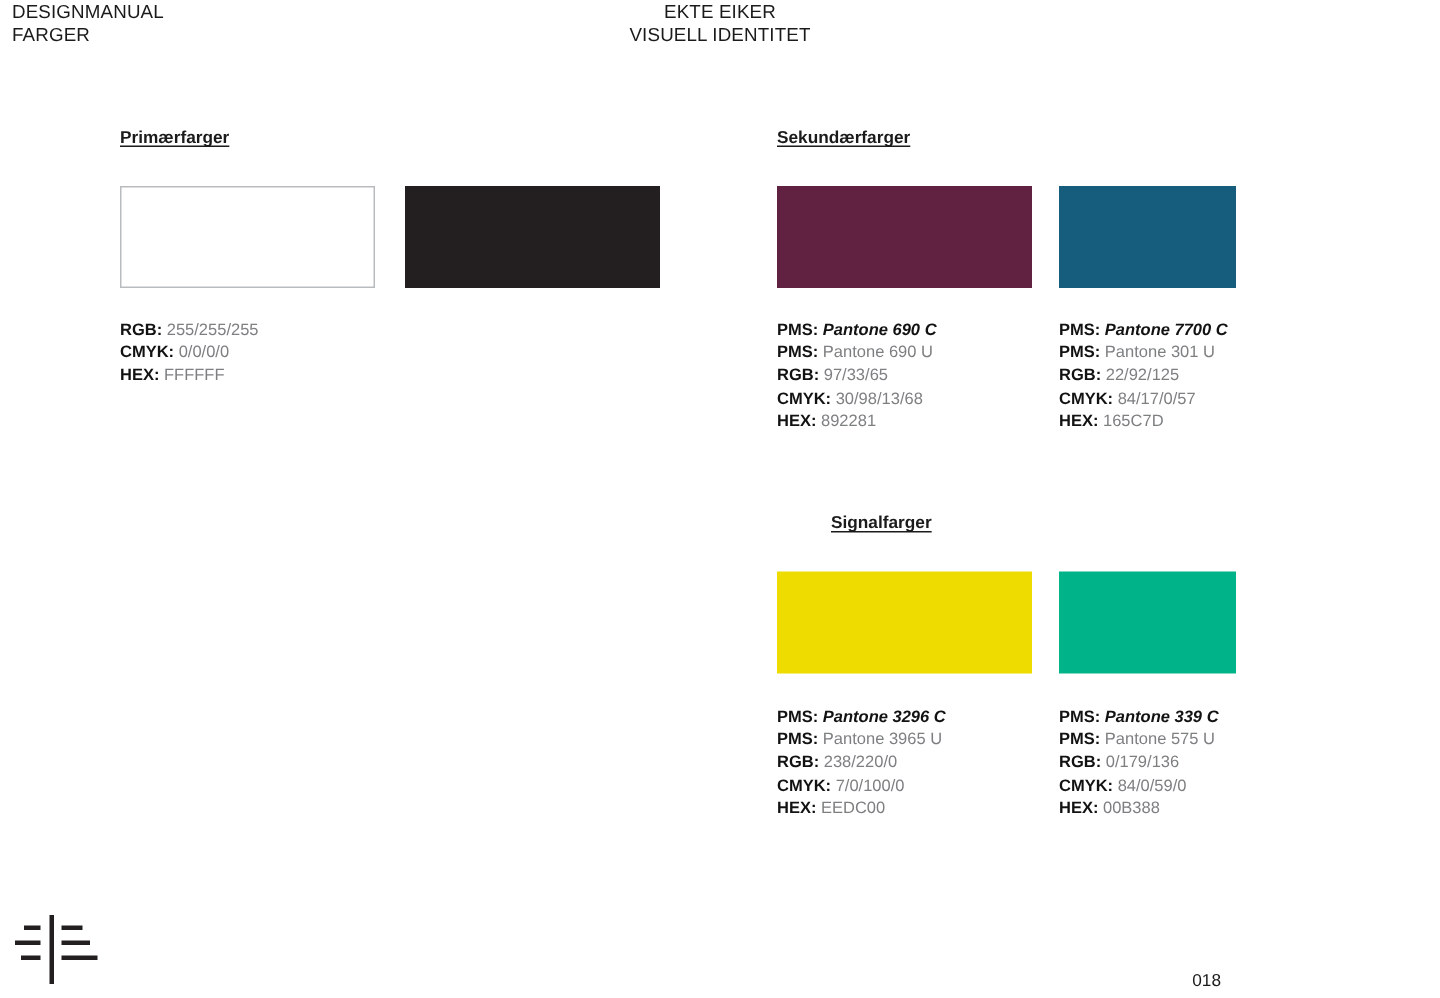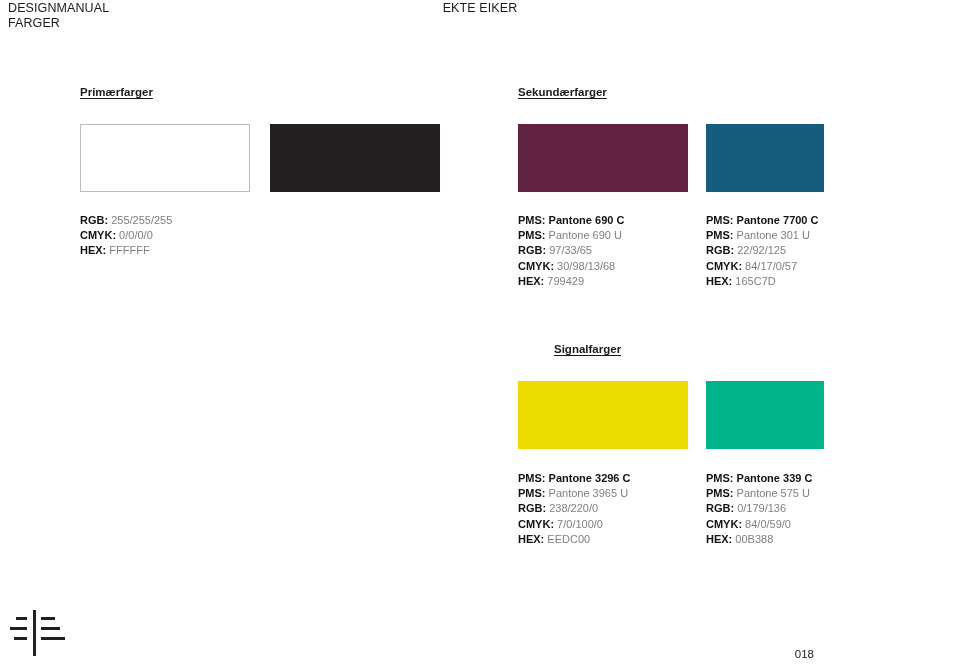--- a/index.html
+++ b/index.html
@@ -35,21 +35,21 @@
   
   .swatch { position: absolute; }
   .swatch.outlined { border: 1px solid #b9bcbe; background: #ffffff; }
 
   
   .spec { position: absolute; font-size: 11px; line-height: 15.2px; color: #7d7f81;
           white-space: nowrap; }
   .spec .row { white-space: nowrap; }
   .spec .k { font-weight: 700; color: #121212; }
   .spec .v { color: #7d7f81; }
-  .spec .row.strong .v { color: #121212; font-weight: 700; }
+  .spec .row.strong .v { color: #121212; font-weight: 700; font-style: italic; }
 
   
   .logo { position: absolute; left: 10px; top: 610px; width: 52px; height: 46px; }
   .logo .stem { position: absolute; left: 23px; top: 0; width: 3px; height: 46px; background: #231f20; }
   .logo .bar  { position: absolute; height: 3px; background: #231f20; }
 
   
   .foot-center { position: absolute; left: 0; top: 648px; width: 960px; text-align: left;
                  font-size: 17px; color: #1b1b1b; letter-spacing: .2px; margin-top: 36px; }
   .foot-page   { position: absolute; right: 10px; top: 648px; font-size: 11.5px; color: #1b1b1b; }
@@ -59,20 +59,21 @@
 
 <div class="page">
 
   <div class="header">
     <div class="hdr-left">
       <div>DESIGNMANUAL</div>
       <div>FARGER</div>
     </div>
     <div class="hdr-center">
       <div>EKTE EIKER</div>
+      <div>VISUELL IDENTITET</div>
     </div>
     <div class="hdr-page">018</div>
   </div>
 
   <div class="sec-head" id="head-primary">Primærfarger</div>
   <div class="sec-head" id="head-secondary">Sekundærfarger</div>
   <div class="sec-head" id="head-signal">Signalfarger</div>
 
   <div class="swatch outlined" style="left: 80px; top: 124px; width: 170px; height: 68px; background: rgb(255, 255, 255);"></div>
   <div class="swatch" style="left: 270px; top: 124px; width: 170px; height: 68px; background: rgb(35, 31, 32);"></div>
@@ -82,21 +83,21 @@
   <div class="spec" style="left:80px;  top:213px;">
       <div class="row"><span class="k">RGB: </span><span class="v">255/255/255</span></div>
       <div class="row"><span class="k">CMYK: </span><span class="v">0/0/0/0</span></div>
       <div class="row"><span class="k">HEX: </span><span class="v">FFFFFF</span></div>
     </div>
   <div class="spec" style="left:518px; top:213px;">
       <div class="row strong"><span class="k">PMS: </span><span class="v">Pantone 690 C</span></div>
       <div class="row"><span class="k">PMS: </span><span class="v">Pantone 690 U</span></div>
       <div class="row"><span class="k">RGB: </span><span class="v">97/33/65</span></div>
       <div class="row"><span class="k">CMYK: </span><span class="v">30/98/13/68</span></div>
-      <div class="row"><span class="k">HEX: </span><span class="v">799429</span></div>
+      <div class="row"><span class="k">HEX: </span><span class="v">892281</span></div>
     </div>
   <div class="spec" style="left:706px; top:213px;">
       <div class="row strong"><span class="k">PMS: </span><span class="v">Pantone 7700 C</span></div>
       <div class="row"><span class="k">PMS: </span><span class="v">Pantone 301 U</span></div>
       <div class="row"><span class="k">RGB: </span><span class="v">22/92/125</span></div>
       <div class="row"><span class="k">CMYK: </span><span class="v">84/17/0/57</span></div>
       <div class="row"><span class="k">HEX: </span><span class="v">165C7D</span></div>
     </div>
 
   <div class="swatch" style="left: 518px; top: 381px; width: 170px; height: 68px; background: rgb(238, 220, 0);"></div>

